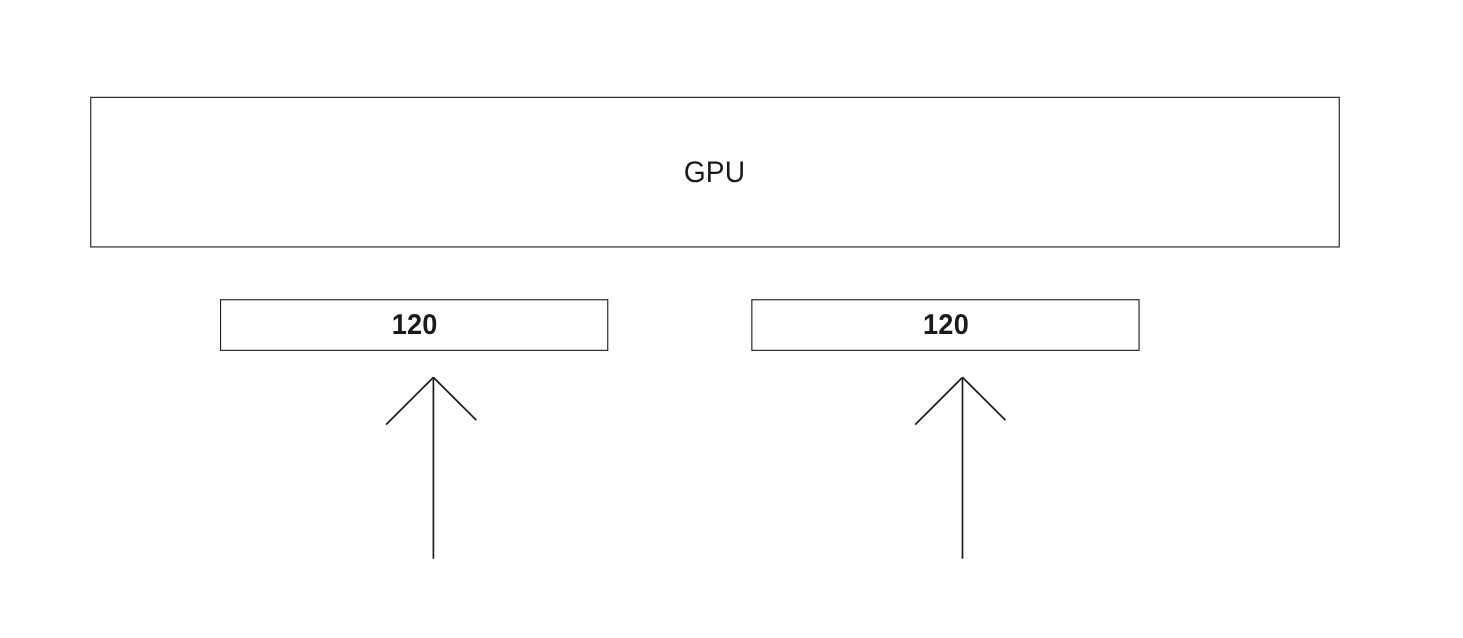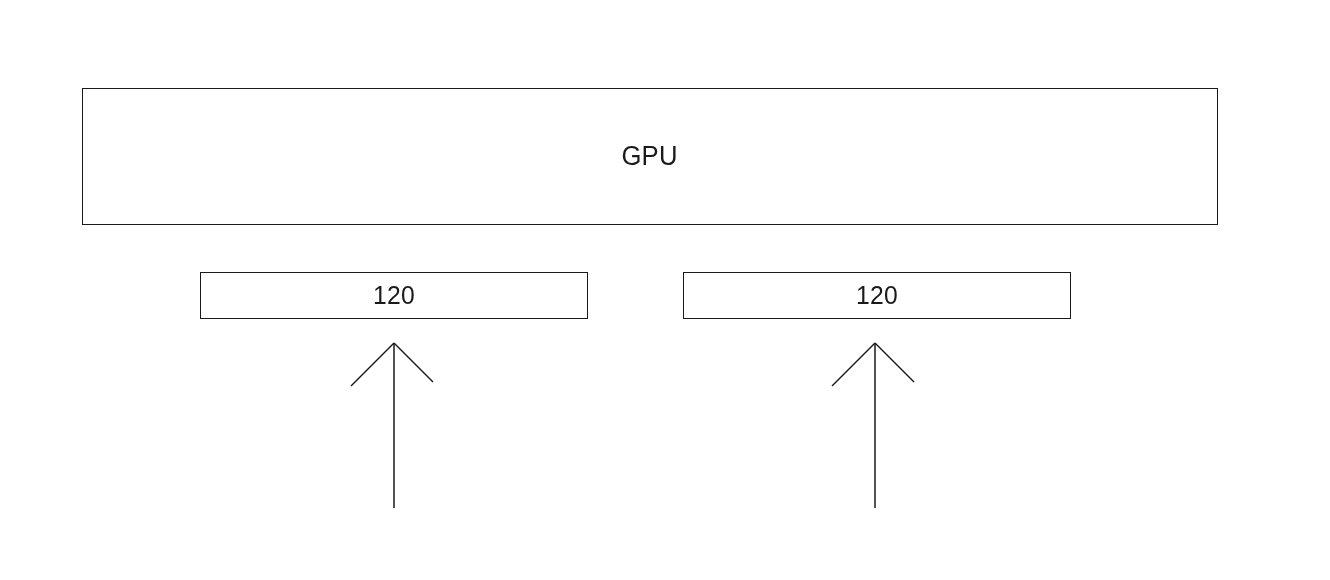--- a/index.html
+++ b/index.html
@@ -31,23 +31,24 @@
   }
   .gpu-box {
     left: 82px;
     top: 88px;
     width: 1136px;
     height: 137px;
     font-size: 27px;
   }
   .value-box {
     top: 272px;
-    width: 388px;
+    width: 353px;
     height: 47px;
     font-size: 26px;
+    font-weight: bold;
   }
   .value-box.left  { left: 200px; }
   .value-box.right { left: 683px; }
   .box-label {
     transform: scaleX(0.95);
     transform-origin: center;
     letter-spacing: 0.2px;
     white-space: nowrap;
   }
   .arrow-up {

